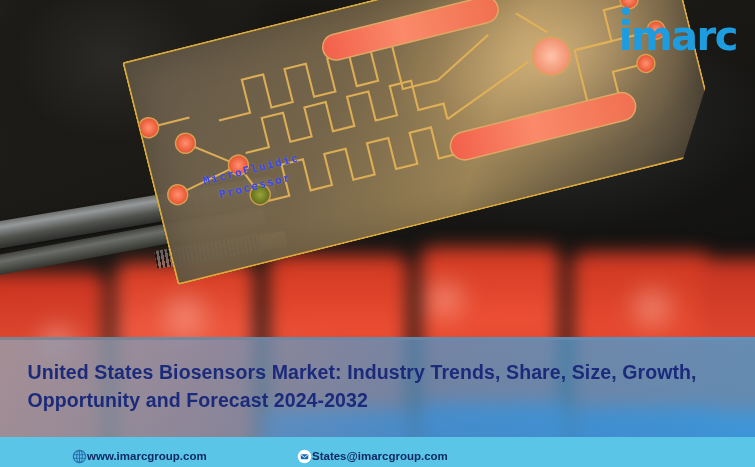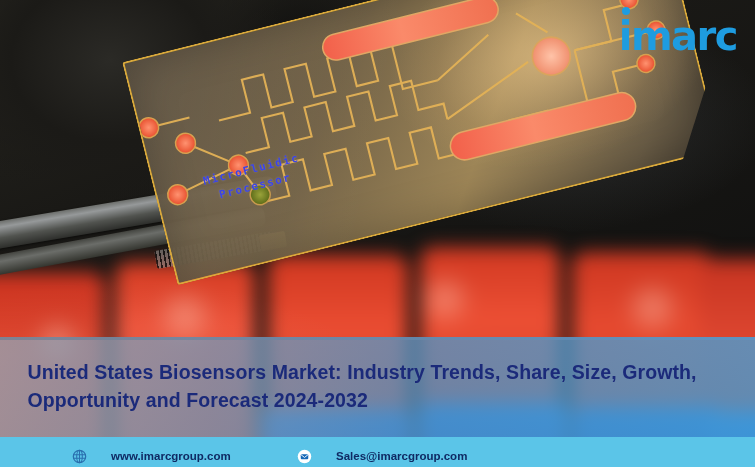--- a/index.html
+++ b/index.html
@@ -165,21 +165,21 @@
     letter-spacing:.1px;
   }
 
   
   .footer {
     position:absolute; left:0; bottom:0; width:100%; height:30px;
     background:#5bc5e8;
     display:flex; align-items:center;
   }
   .fitem {
-    display:flex; align-items:center; gap:24px;
+    display:flex; align-items:center; gap:0;
     font-size:11.5px; font-weight:700; color:#0f2a63;
     position:absolute;
     margin-top:8px;
   }
   .f-web   { left:72px; }
   .f-mail  { left:297px; }
   .f-phone { left:553px; }
   .ficon {
     width:15px; height:15px; flex:0 0 15px;
     display:flex; align-items:center; justify-content:center;
@@ -315,19 +315,19 @@
     </div>
 
     <div class="fitem f-mail">
       <span class="ficon">
         <svg width="15" height="15" viewBox="0 0 16 16">
           <circle cx="8" cy="8" r="7.2" fill="#ffffff"></circle>
           <rect x="4" y="5.6" width="8" height="5.3" rx="1" fill="#1669b8"></rect>
           <path d="M4.3 6.1 L8 9 L11.7 6.1" fill="none" stroke="#ffffff" stroke-width="1"></path>
         </svg>
       </span>
-      <span>Sales@imarcgroup.com</span>
+      <span>States@imarcgroup.com</span>
     </div>
 
 
   </div>
 
 </div>
 
 </body></html>

